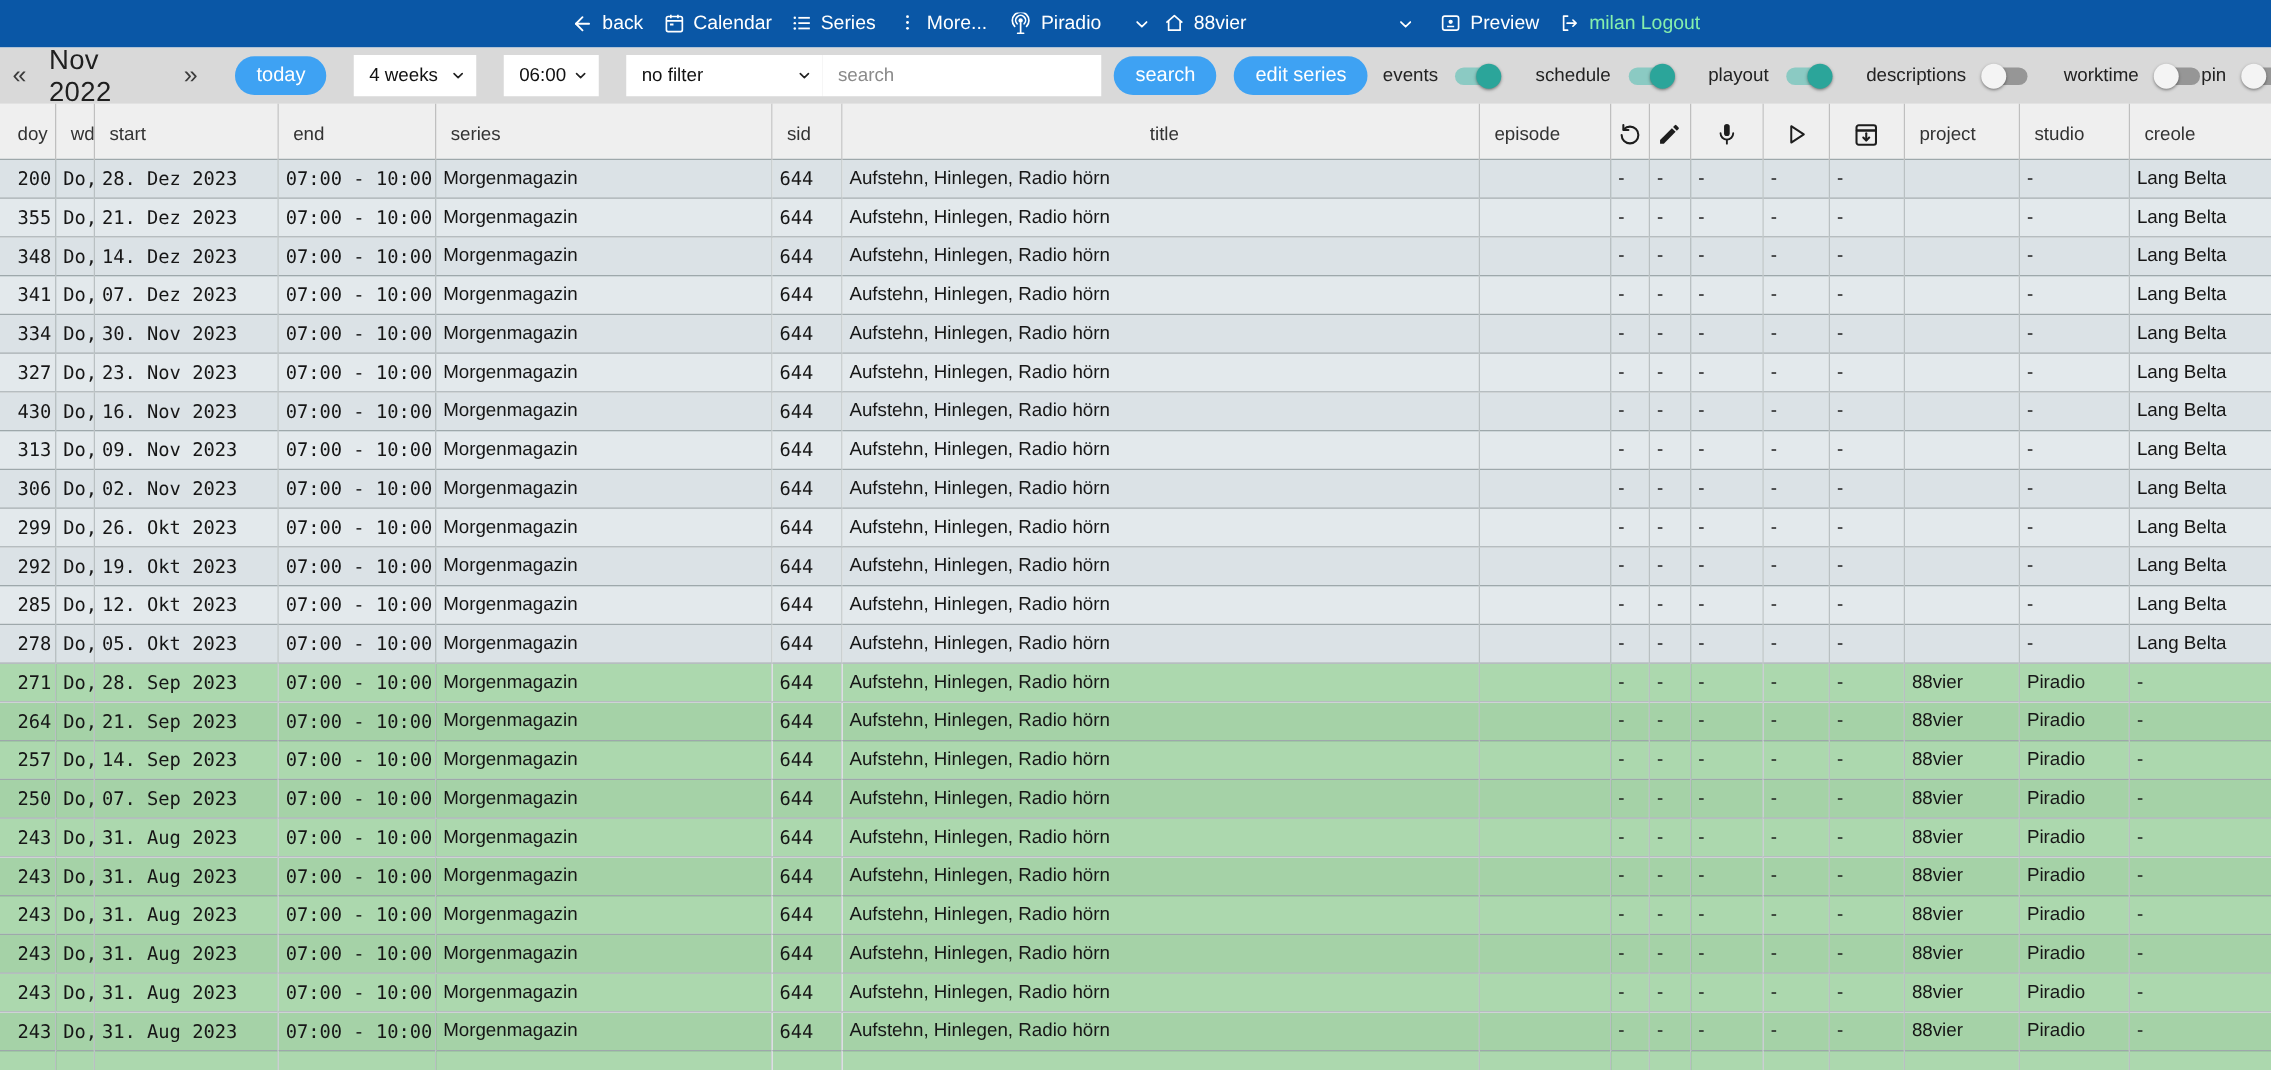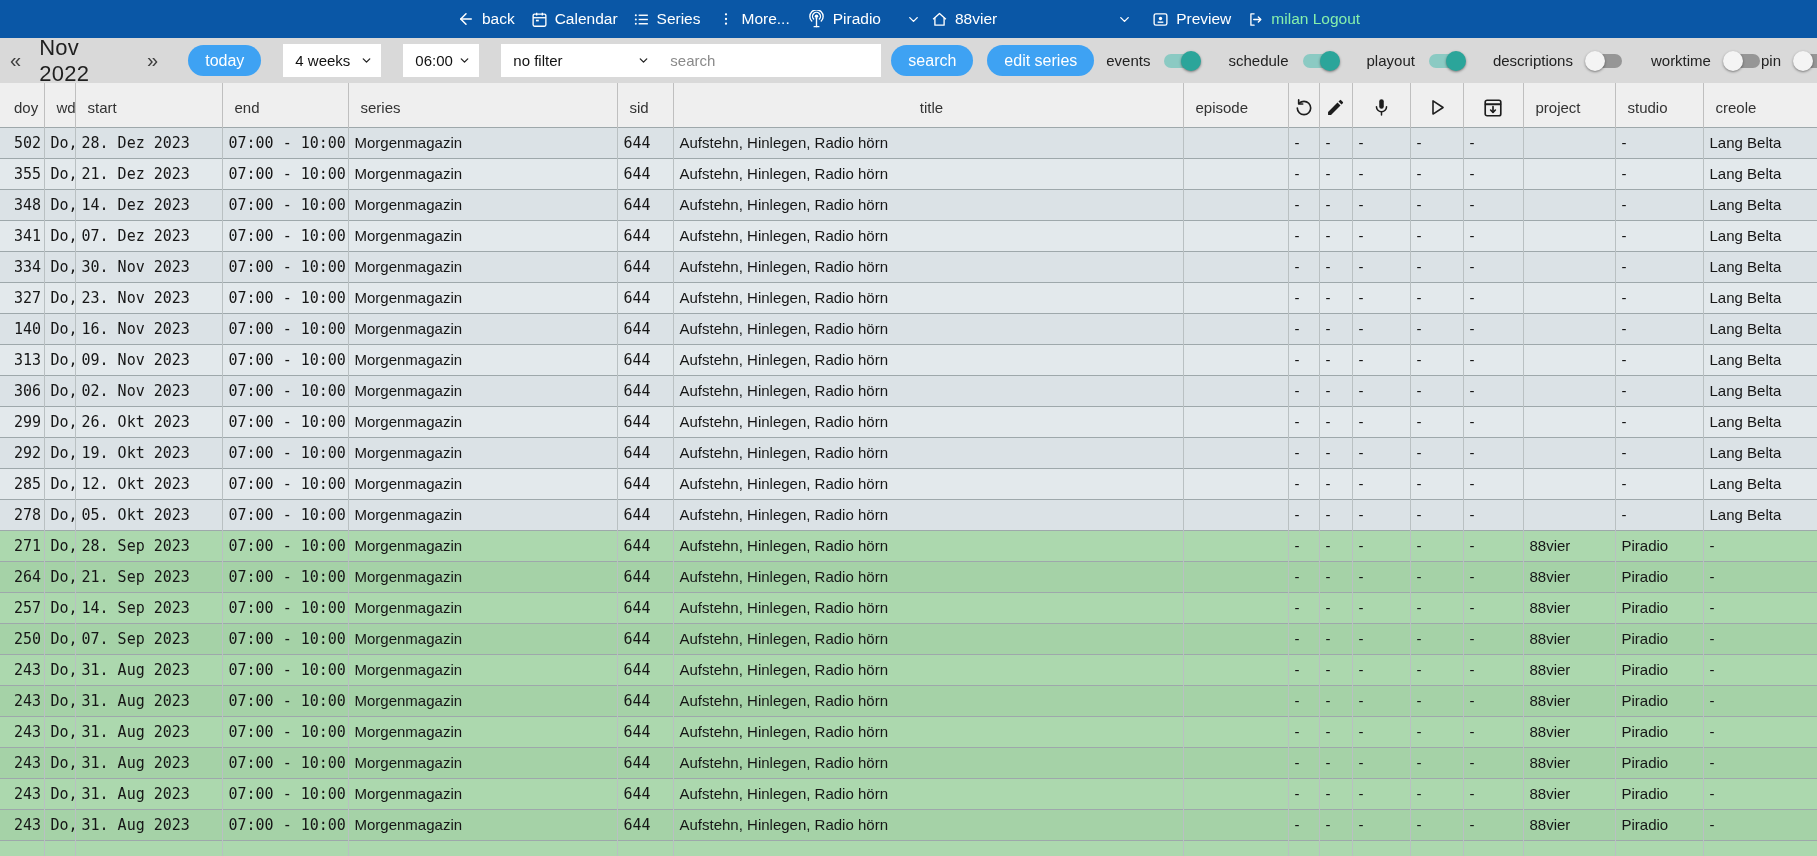--- a/index.html
+++ b/index.html
@@ -8,21 +8,21 @@
     width:1817px; height:856px; overflow:hidden;
     font-family:"Liberation Sans", sans-serif;
     background:#fff;
   }
   
   .topbar {
     height:38px; background:#0a57a6; color:#fff;
     display:flex; align-items:center; justify-content:center;
   }
   .nav-item {
-    display:flex; align-items:center; gap:7px;
+    display:flex; align-items:flex-start; gap:7px;
     font-size:15.5px; color:#fff; cursor:pointer; white-space:nowrap;
   }
   .nav-item svg { display:block; }
   .m16{margin-left:16px}.m15{margin-left:15px}.m18{margin-left:18px}
   .m17{margin-left:17px}.m25{margin-left:25px}.m10{margin-left:10px}
   .m120{margin-left:120px}.m20{margin-left:20px}
   .logout-text { color:#86efac; }
   
   .toolbar {
     height:45px; background:#d9d9d9; display:flex; align-items:center;
@@ -307,21 +307,21 @@
             <path d="M9.4 14.2 12 16.8l2.6-2.6"></path>
           </svg>
       </th>
       <th>project</th>
       <th>studio</th>
       <th>creole</th>
     </tr>
   </thead>
   <tbody>
       <tr class="b">
-        <td class="mono c-doy">502</td>
+        <td class="mono c-doy">200</td>
         <td class="mono">Do,</td>
         <td class="mono">28. Dez 2023</td>
         <td class="mono">07:00 - 10:00</td>
         <td class="sans">Morgenmagazin</td>
         <td class="mono">644</td>
         <td class="sans">Aufstehn, Hinlegen, Radio hörn</td>
         <td class="sans"></td>
         <td class="sans">-</td>
         <td class="sans">-</td>
         <td class="sans">-</td>
@@ -415,21 +415,21 @@
         <td class="sans">-</td>
         <td class="sans">-</td>
         <td class="sans">-</td>
         <td class="sans">-</td>
         <td class="sans">-</td>
         <td class="sans"></td>
         <td class="sans">-</td>
         <td class="sans">Lang Belta</td>
       </tr>
       <tr class="b">
-        <td class="mono c-doy">140</td>
+        <td class="mono c-doy">430</td>
         <td class="mono">Do,</td>
         <td class="mono">16. Nov 2023</td>
         <td class="mono">07:00 - 10:00</td>
         <td class="sans">Morgenmagazin</td>
         <td class="mono">644</td>
         <td class="sans">Aufstehn, Hinlegen, Radio hörn</td>
         <td class="sans"></td>
         <td class="sans">-</td>
         <td class="sans">-</td>
         <td class="sans">-</td>

